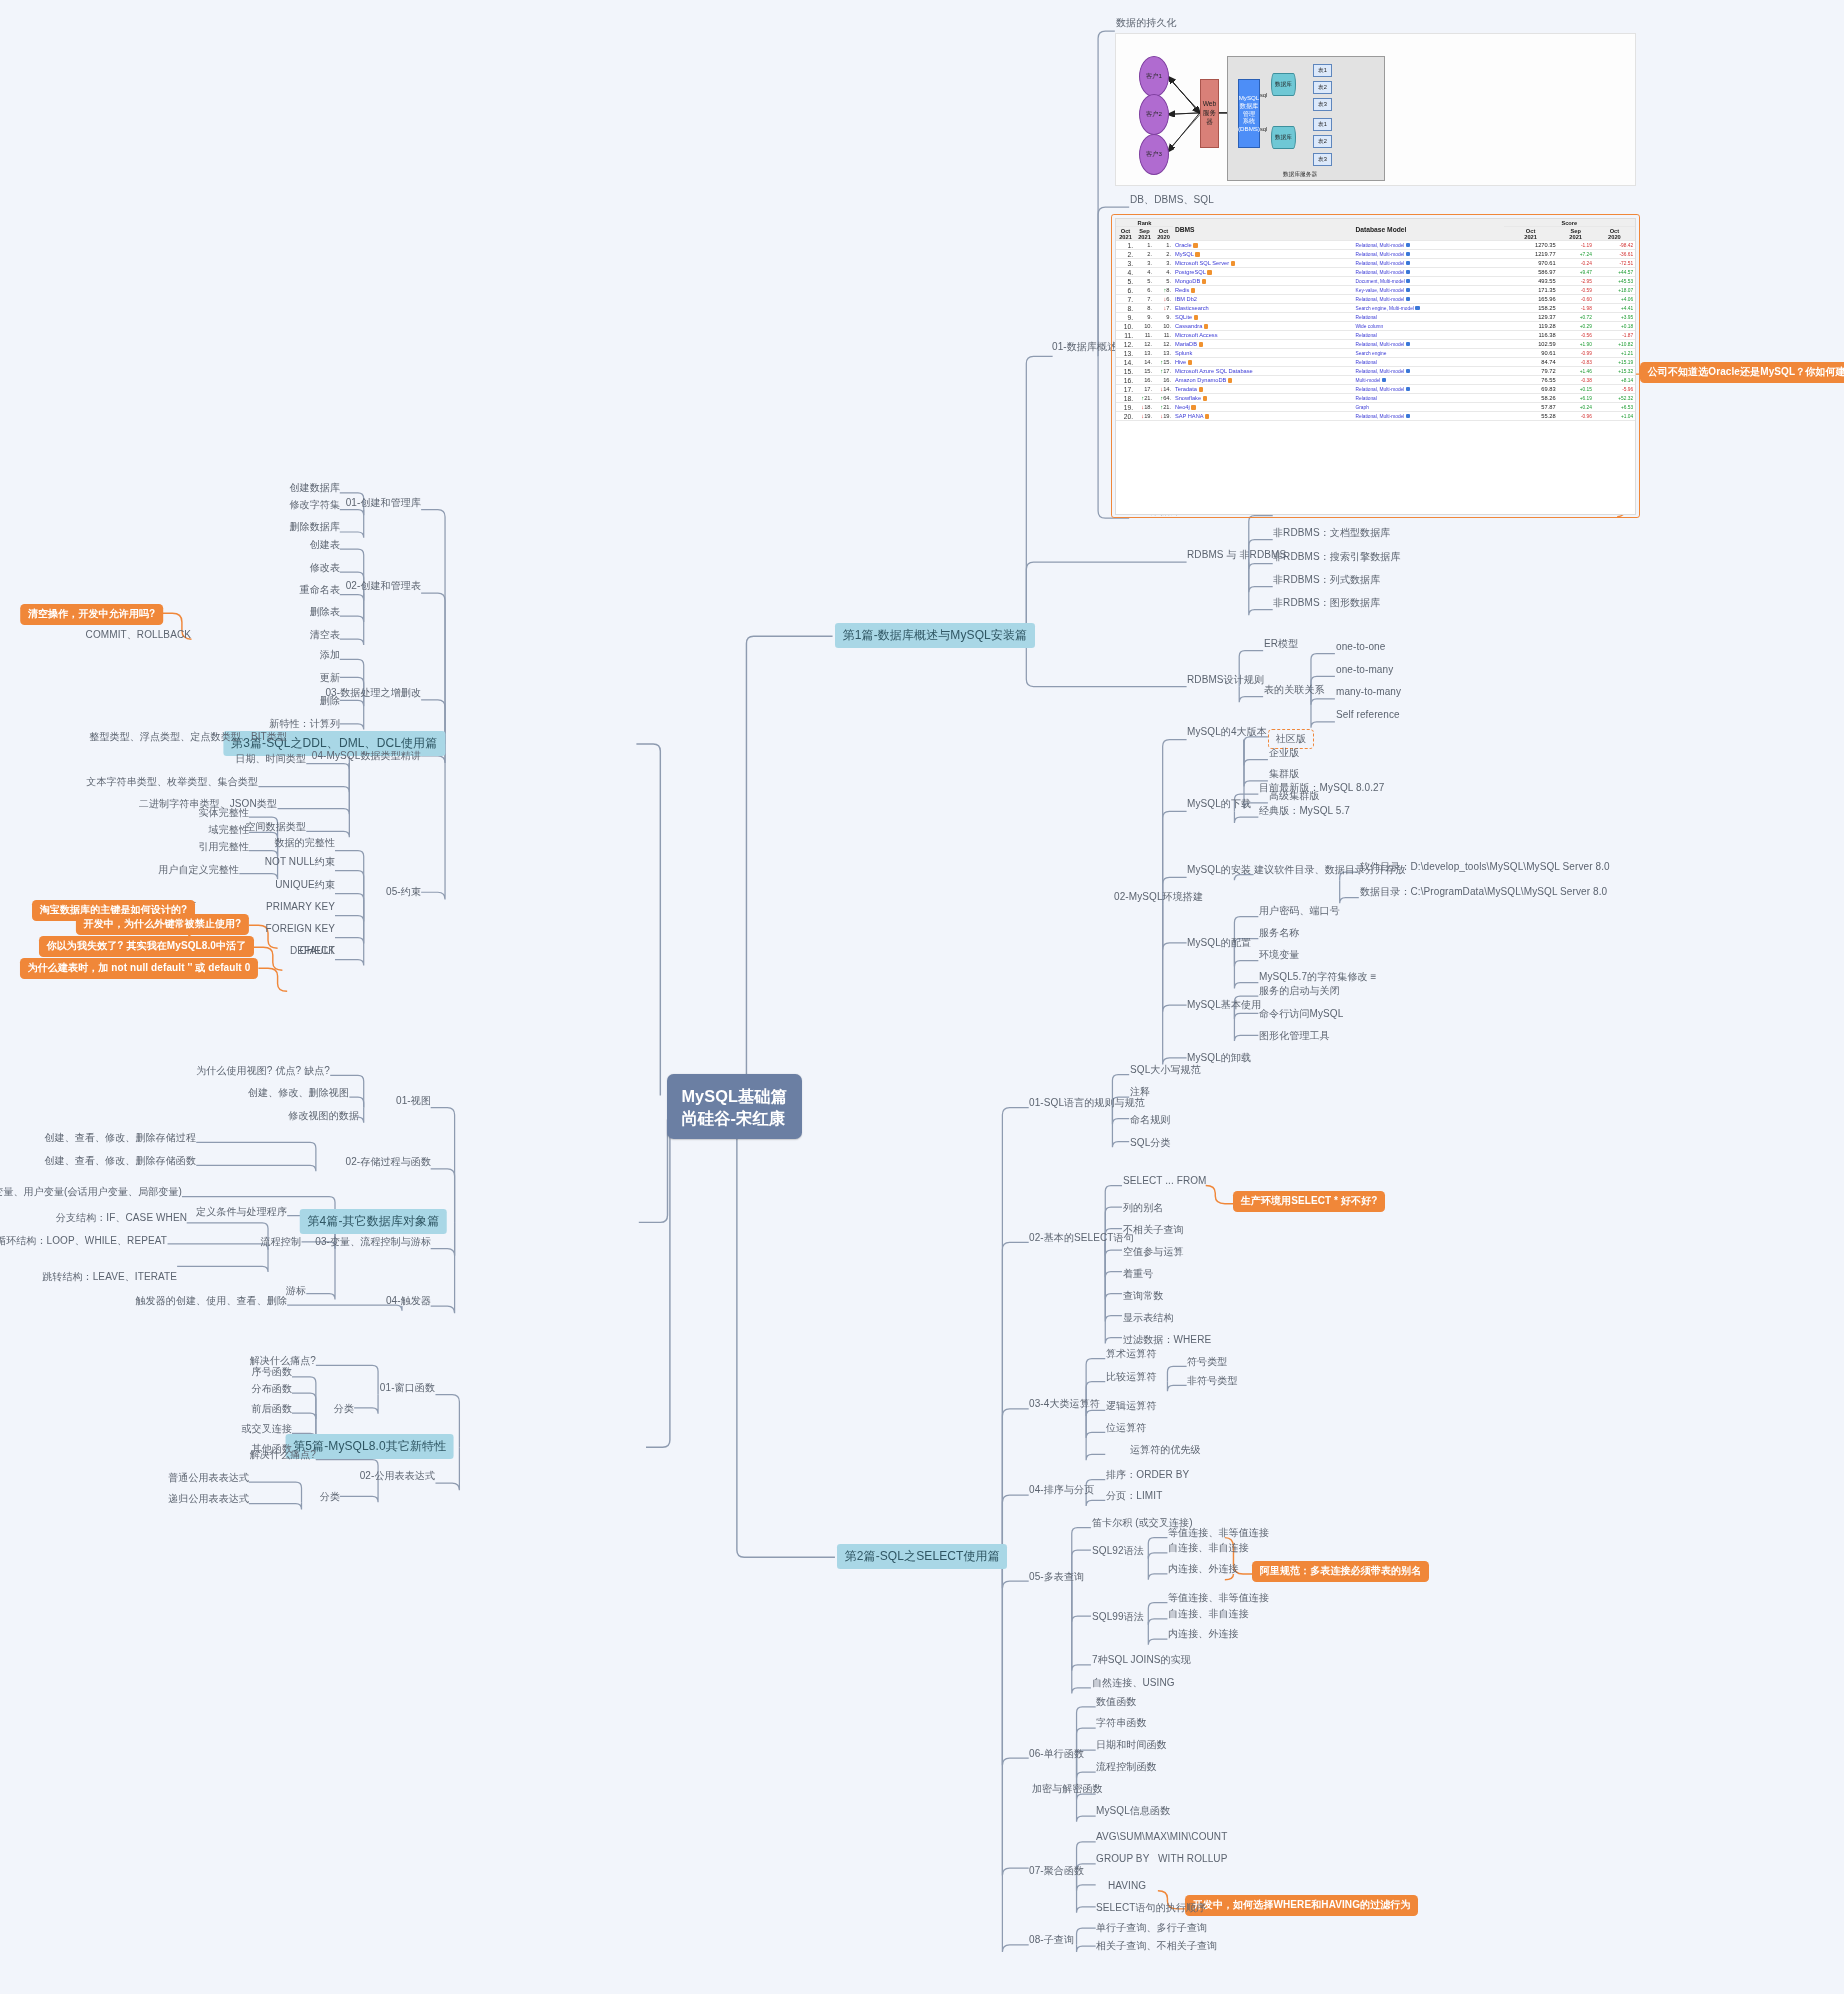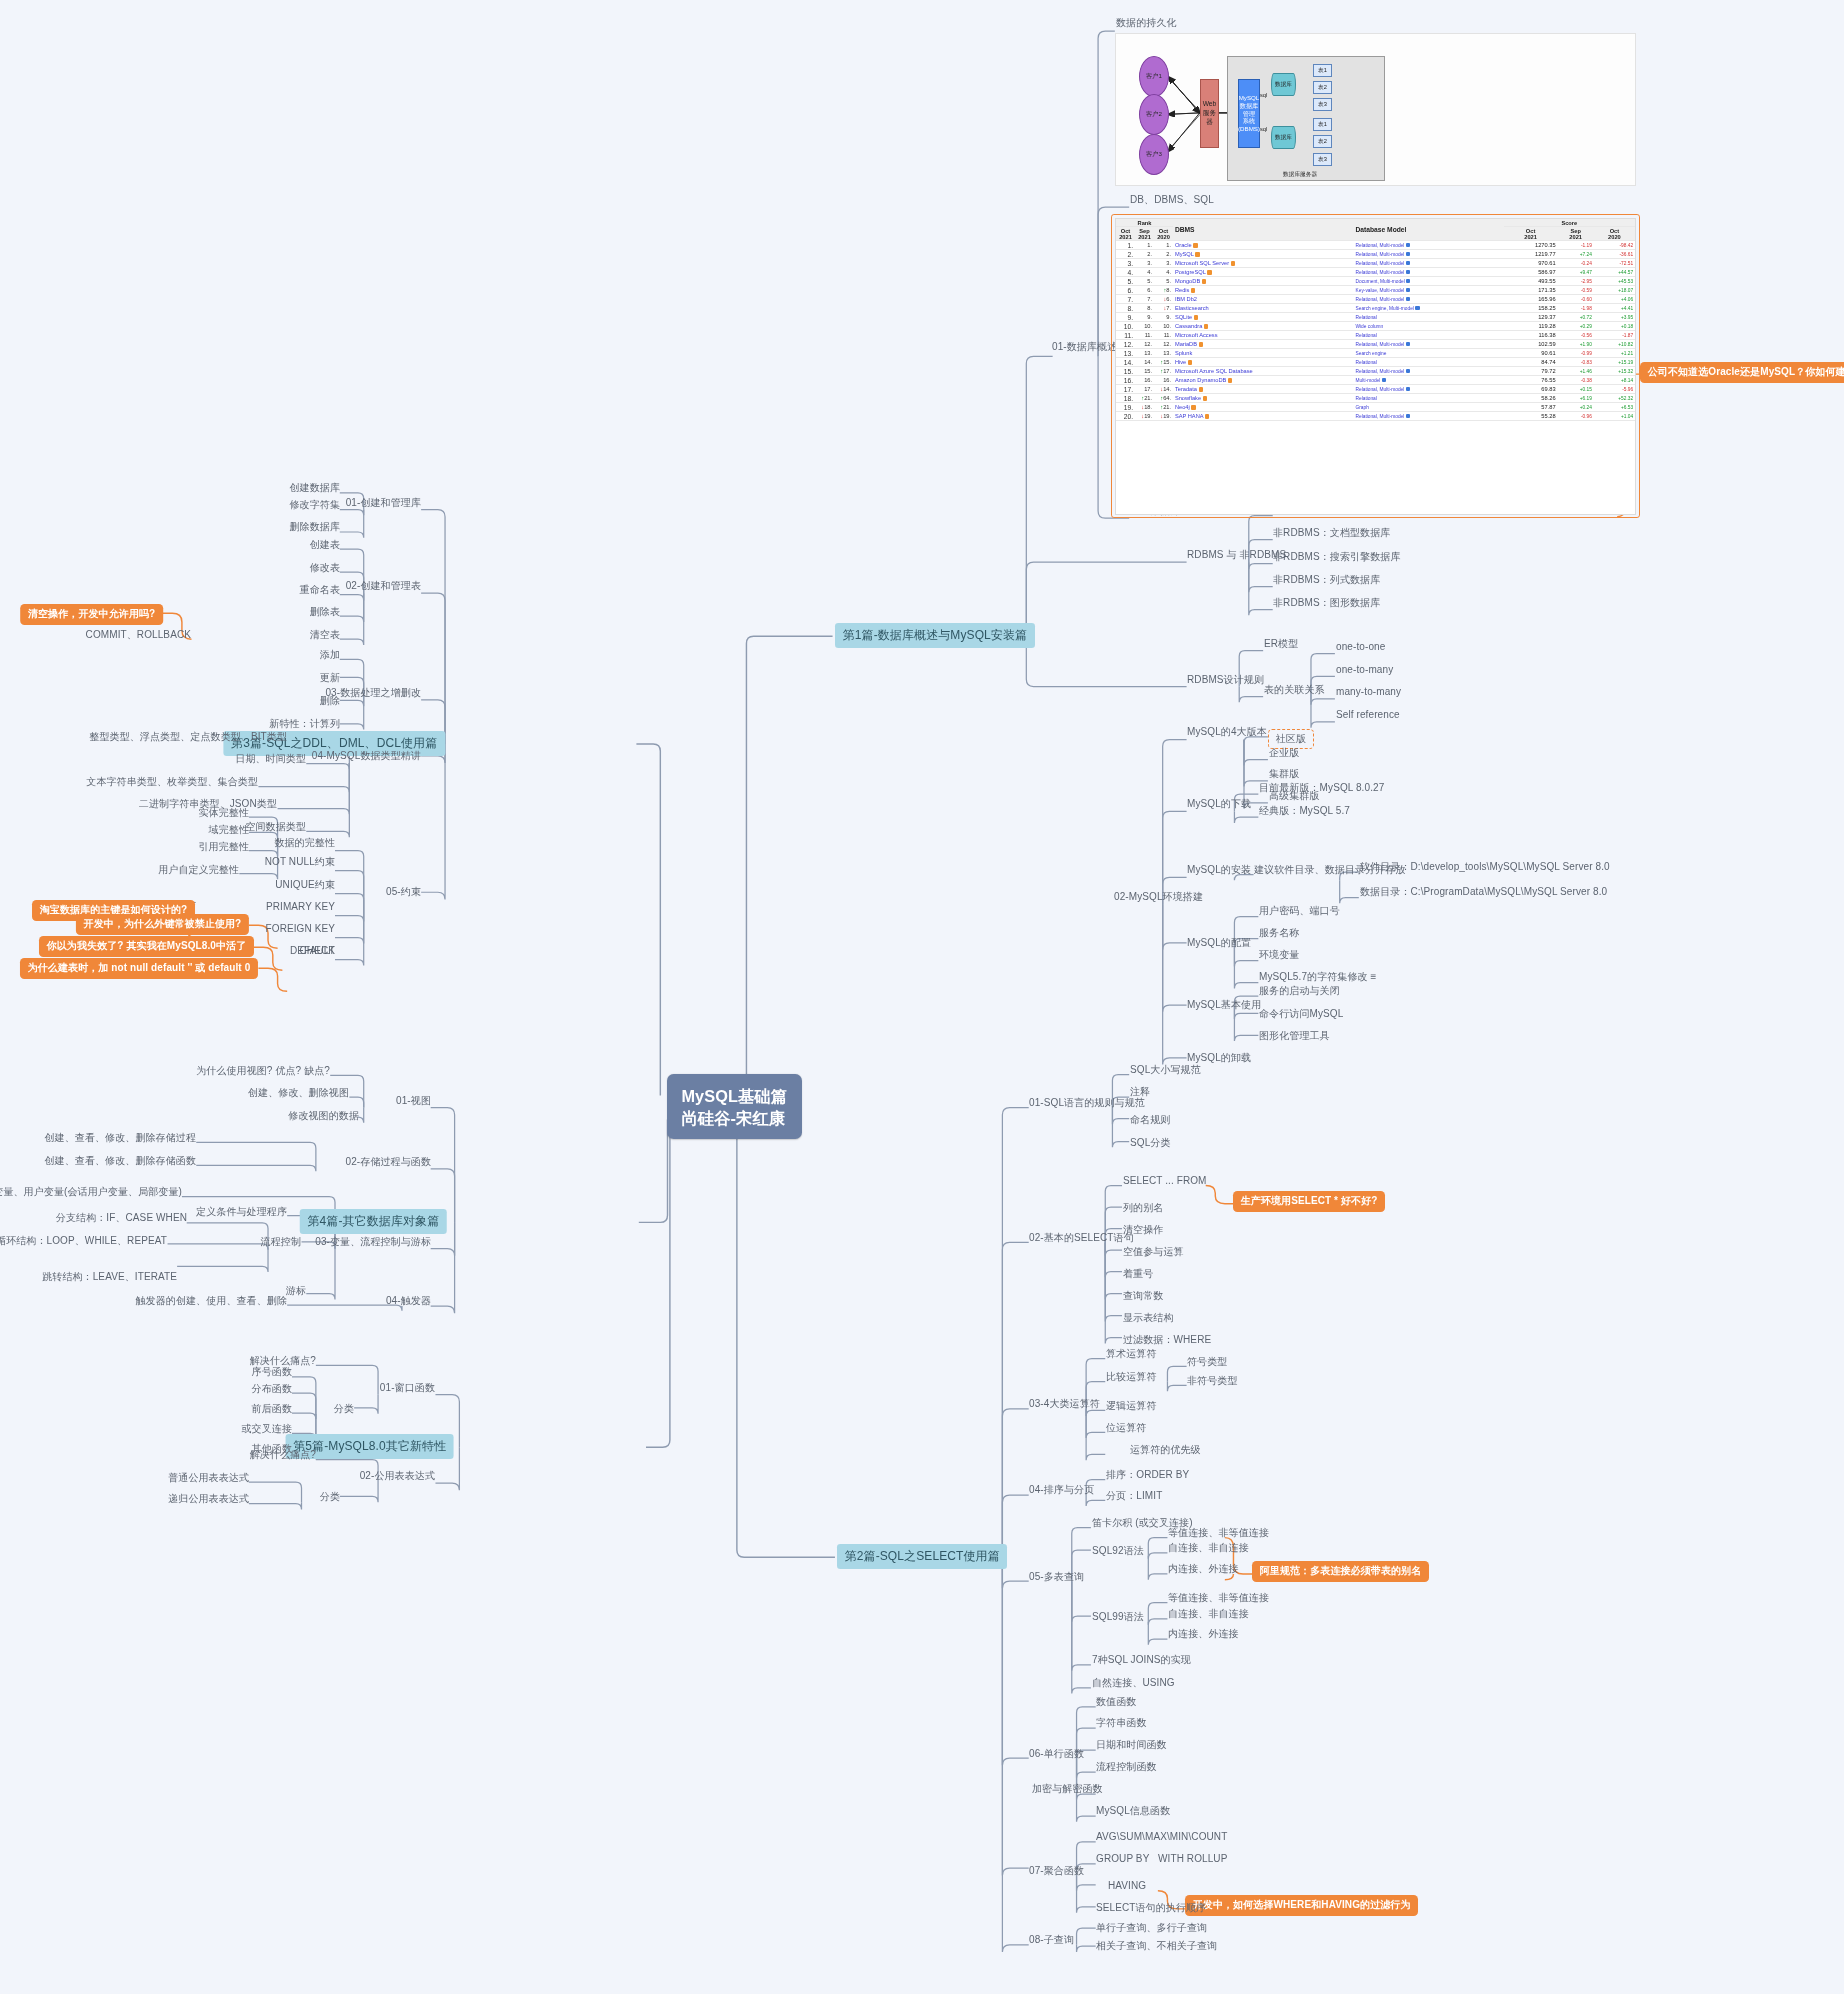--- a/index.html
+++ b/index.html
@@ -790,21 +790,21 @@
 <div class="node" style="left:1029px; top:1097px;">01-SQL语言的规则与规范</div>
 <div class="node" style="left:1130px; top:1064px;">SQL大小写规范</div>
 <div class="node" style="left:1130px; top:1086px;">注释</div>
 <div class="node" style="left:1130px; top:1114px;">命名规则</div>
 <div class="node" style="left:1130px; top:1137px;">SQL分类</div>
 
 <div class="node" style="left:1029px; top:1232px;">02-基本的SELECT语句</div>
 <div class="node" style="left:1123px; top:1175px;">SELECT ... FROM</div>
 <div class="node callout" style="left:1233px; top:1191px;">生产环境用SELECT * 好不好?</div>
 <div class="node" style="left:1123px; top:1202px;">列的别名</div>
-<div class="node" style="left:1123px; top:1224px;">清空操作</div>
+<div class="node" style="left:1123px; top:1224px;">不相关子查询</div>
 <div class="node" style="left:1123px; top:1246px;">空值参与运算</div>
 <div class="node" style="left:1123px; top:1268px;">着重号</div>
 <div class="node" style="left:1123px; top:1290px;">查询常数</div>
 <div class="node" style="left:1123px; top:1312px;">显示表结构</div>
 <div class="node" style="left:1123px; top:1334px;">过滤数据：WHERE</div>
 
 <div class="node" style="left:1029px; top:1398px;">03-4大类运算符</div>
 <div class="node" style="left:1106px; top:1348px;">算术运算符</div>
 <div class="node" style="left:1106px; top:1371px;">比较运算符</div>
 <div class="node" style="left:1187px; top:1356px;">符号类型</div>

